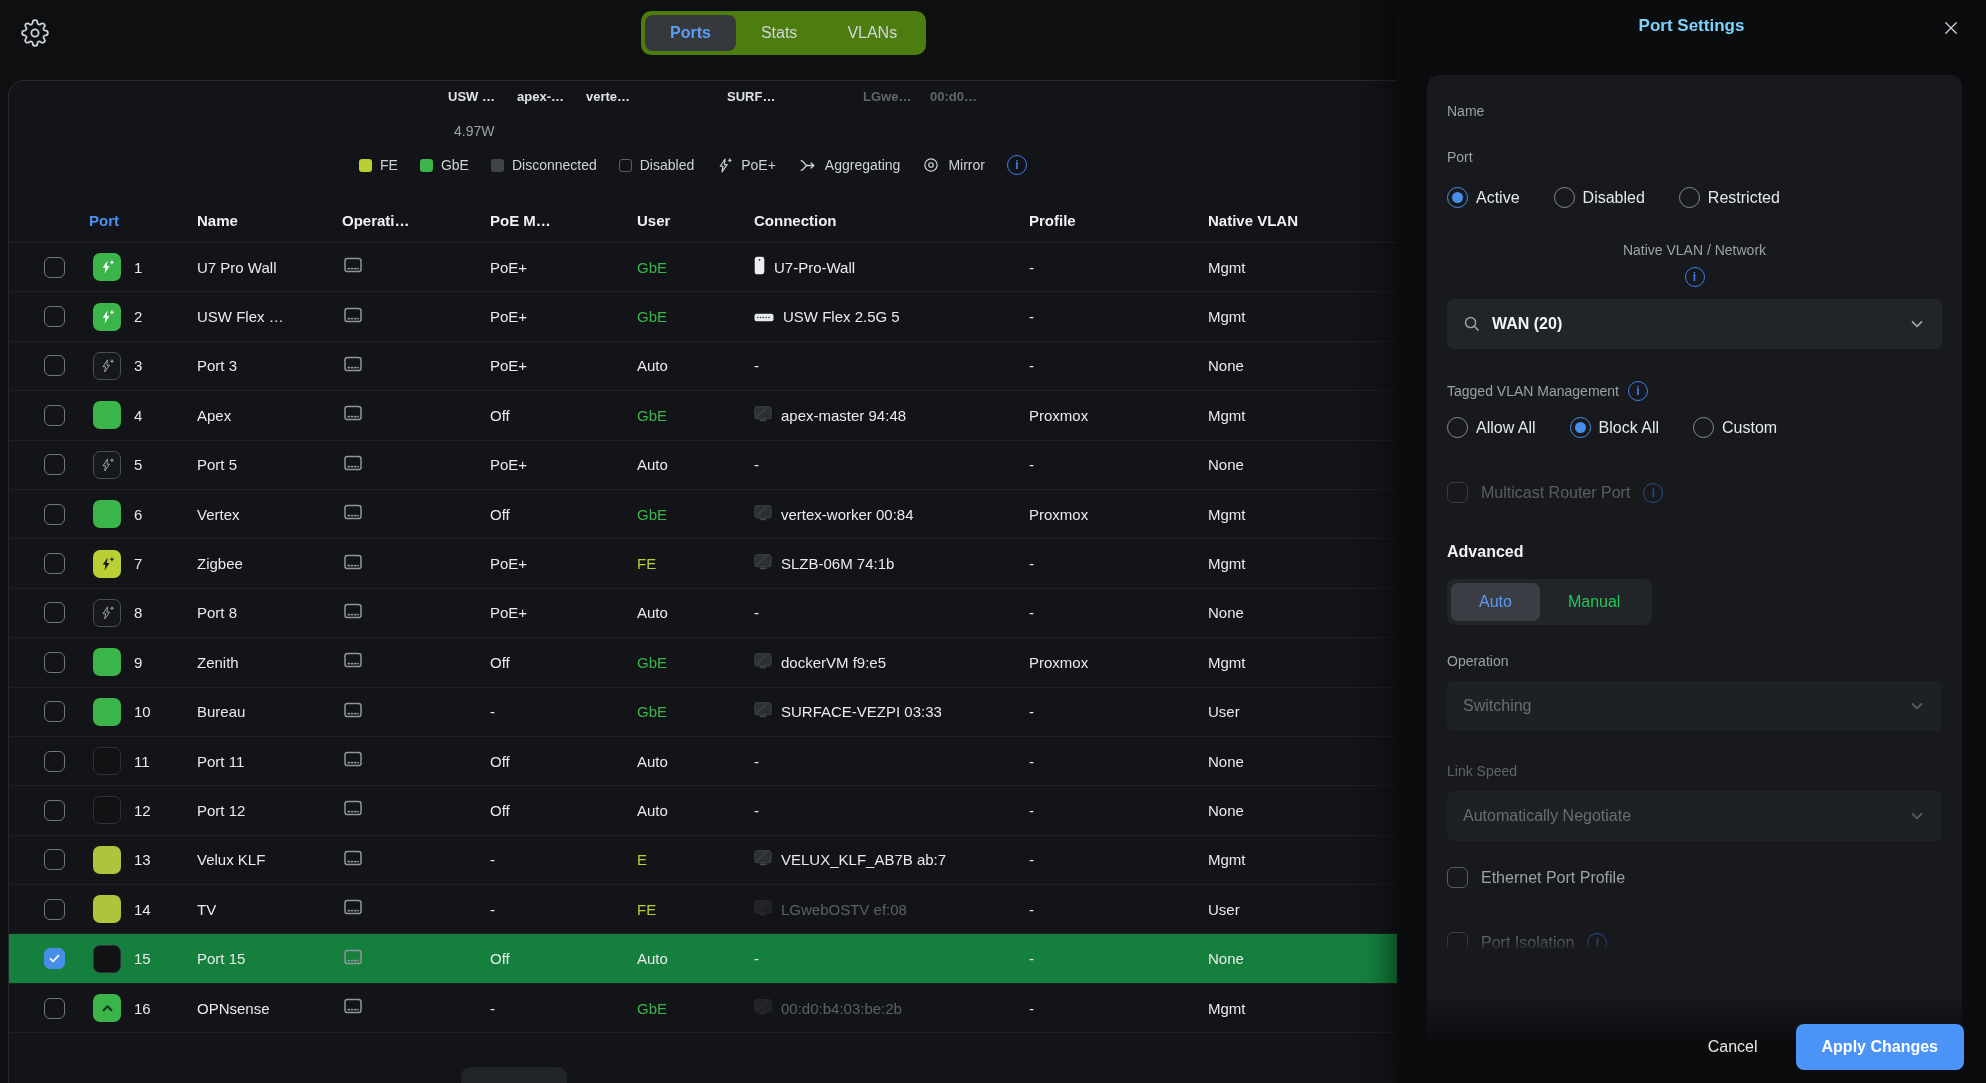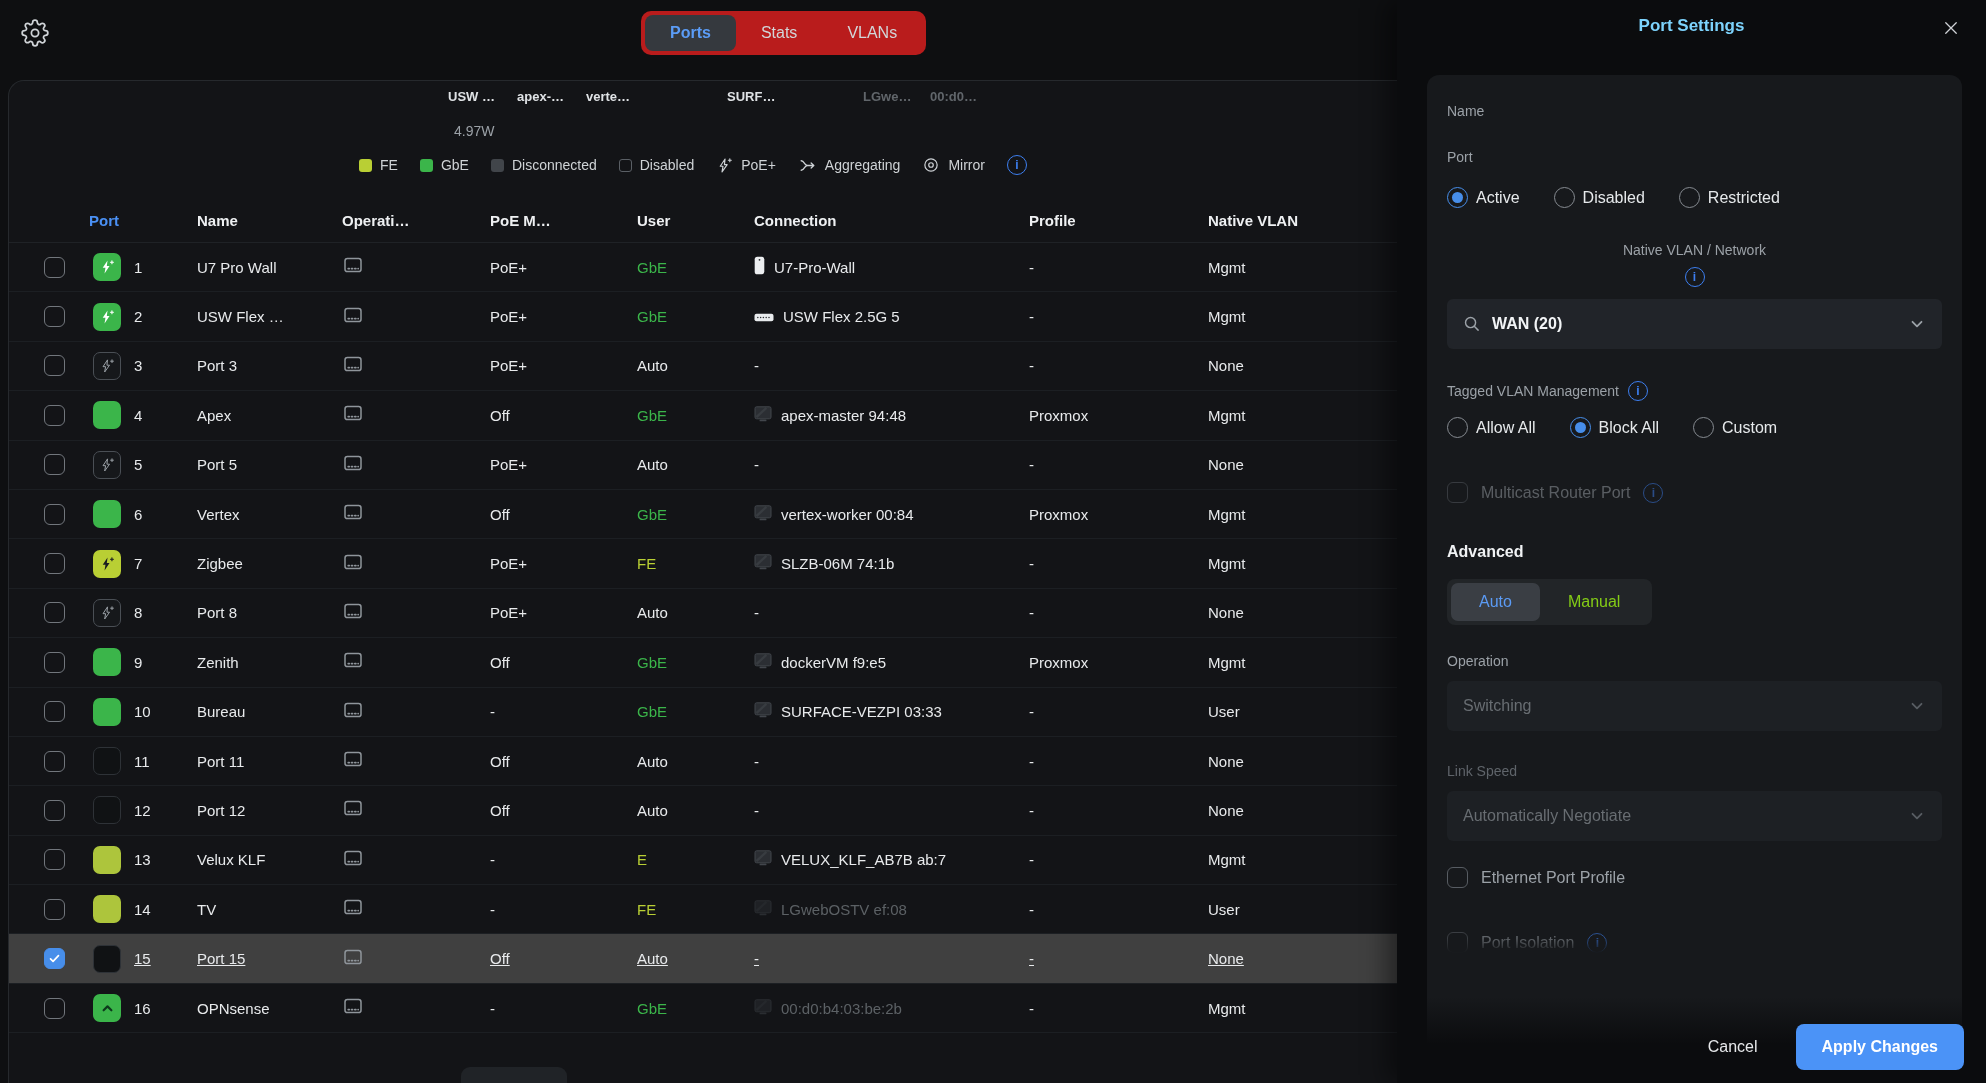--- a/index.html
+++ b/index.html
@@ -7,21 +7,21 @@
   body {
     background:#0e0f11;
     font-family:"Liberation Sans", sans-serif;
     color:#e8eaec;
     position:relative;
   }
 
   
   .topbar { position:absolute; left:0; top:0; right:589px; height:80px; }
   .gear-btn { position:absolute; left:18px; top:16px; width:34px; height:34px; display:flex; align-items:center; justify-content:center; cursor:pointer; }
-  .tabs { position:absolute; left:641px; top:11px; background:#b91c1c; border-radius:10px; padding:4px; display:flex; }
+  .tabs { position:absolute; left:641px; top:11px; background:#4d7c0f; border-radius:10px; padding:4px; display:flex; }
   .tab { padding:9px 25px; font-size:16px; color:#d2d6d9; border-radius:8px; cursor:pointer; }
   .tab.active { background:#35393e; color:#5b9cf6; font-weight:600; }
 
   
   .main-card {
     position:absolute; left:8px; top:80px; width:1389px; height:1020px;
     background:#131417; border-top:1px solid #26292d; border-left:1px solid #26292d;
     border-radius:16px 0 0 0;
   }
 
@@ -40,21 +40,21 @@
   .info-badge { width:20px; height:20px; border-radius:50%; border:1.5px solid #3d7ff0; color:#3d7ff0;
     display:inline-flex; align-items:center; justify-content:center; font-size:12px; font-weight:700; flex:none; }
 
   
   .grid-row { display:grid; grid-template-columns:50px 46px 58px 145px 148px 147px 117px 275px 179px 1fr;
     align-items:center; padding-left:22px; }
   .thead { height:44px; margin-top:16px; border-bottom:1px solid #1f2226; font-weight:700; font-size:15px; color:#eef0f2; }
   .hc { padding-left:12px; white-space:nowrap; overflow:hidden; }
   .h-port { grid-column:2/4; padding-left:8px; color:#4a90f4; cursor:pointer; }
   .trow { height:49.4px; border-bottom:1px solid #1c1f23; font-size:15px; }
-  .trow.selected { background:#404040;text-decoration:underline; }
+  .trow.selected { background:#15803d; }
   .cell { padding-left:12px; white-space:nowrap; overflow:hidden; }
   .c-num { padding-left:7px; }
   .tcheck { width:21px; height:21px; border-radius:6px; border:1.6px solid #71767c; margin-left:13px;
     display:flex; align-items:center; justify-content:center; cursor:pointer; background:transparent; }
   .tcheck.on { background:#478eea; border-color:#478eea; }
   .st { width:28px; height:28px; border-radius:7px; margin-left:12px; display:flex; align-items:center; justify-content:center; }
   .st-poe-green { background:#3bb54a; }
   .st-poe-off { background:#16181b; border:1px solid #4a4f55; }
   .st-green { background:#3bb54a; }
   .st-poe-yellow { background:#b9cf34; }
@@ -90,21 +90,21 @@
     padding:0 16px; gap:11px; font-size:16px; cursor:pointer; }
   .sel-box .sel-text { font-weight:600; color:#f2f4f6; }
   .sel-box .chev { margin-left:auto; display:flex; }
   .sel-box.dim { background:#1d2024; cursor:default; }
   .sel-box.dim .sel-text { font-weight:400; color:#686d72; }
   .check-row { display:flex; align-items:center; gap:13px; font-size:16px; color:#9ba1a7; margin-top:44px; cursor:pointer;text-align:right; }
   .pcheck { width:21px; height:21px; border-radius:6px; border:1.8px solid #575c62; flex:none; }
   .dim-row { opacity:.5; }
   .adv-h { margin-top:40px; font-size:16px; font-weight:700; color:#f0f2f4; }
   .seg { margin-top:18px; display:inline-flex; background:#222528; border-radius:8px; padding:4px; }
-  .seg-opt { padding:10px 28px; border-radius:7px; font-size:16px; color:#84cc16; cursor:pointer; }
+  .seg-opt { padding:10px 28px; border-radius:7px; font-size:16px; color:#22c55e; cursor:pointer; }
   .seg-opt.sel { background:#3a3e44; color:#5b9bf5; }
   .f-label.dimmer { color:#5f646a; }
   .eth-row { margin-top:26px; }
   .fade-row { opacity:.55; -webkit-mask-image:linear-gradient(180deg,#000 30%,transparent 100%);
     mask-image:linear-gradient(180deg,#000 30%,transparent 100%); }
   .panel-footer { position:absolute; left:0; right:0; bottom:0; height:86px; z-index:5;
     background:linear-gradient(180deg, rgba(11,12,14,0) 0%, #0b0c0e 55%);
     display:flex; align-items:center; justify-content:flex-end; gap:38px; padding:14px 22px 0 0; }
   .cancel-btn { font-size:16px; color:#e6e8ea; cursor:pointer; }
   .apply-btn { background:#4b93f7; color:#fff; font-size:16px; font-weight:600; border:none; border-radius:8px;

